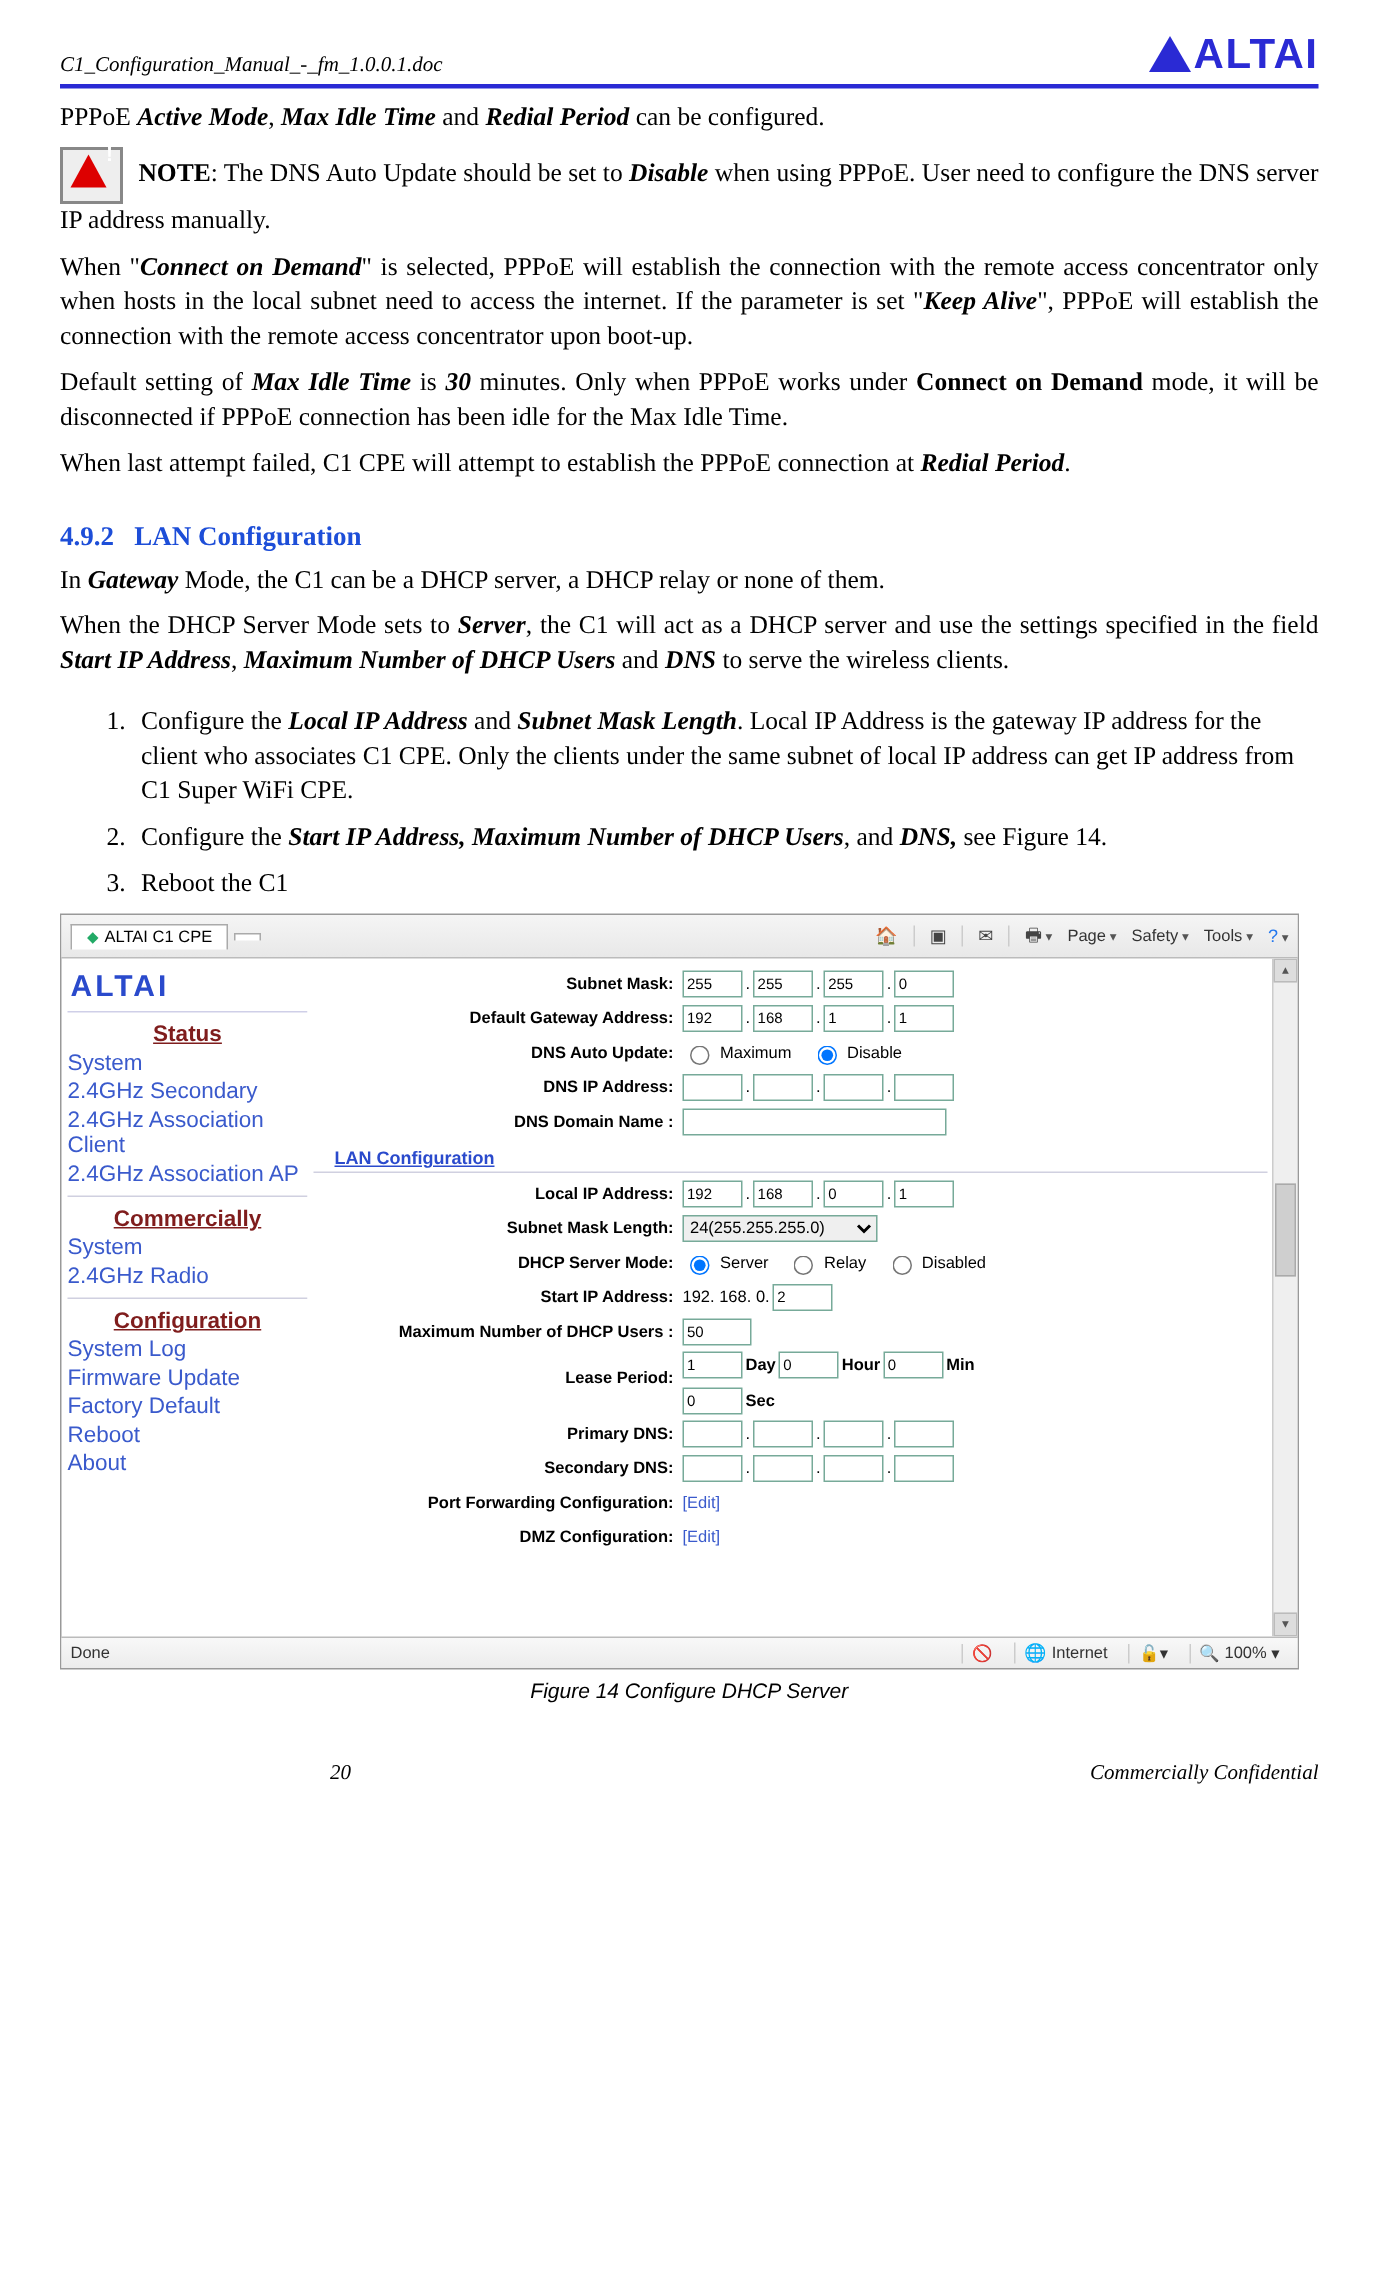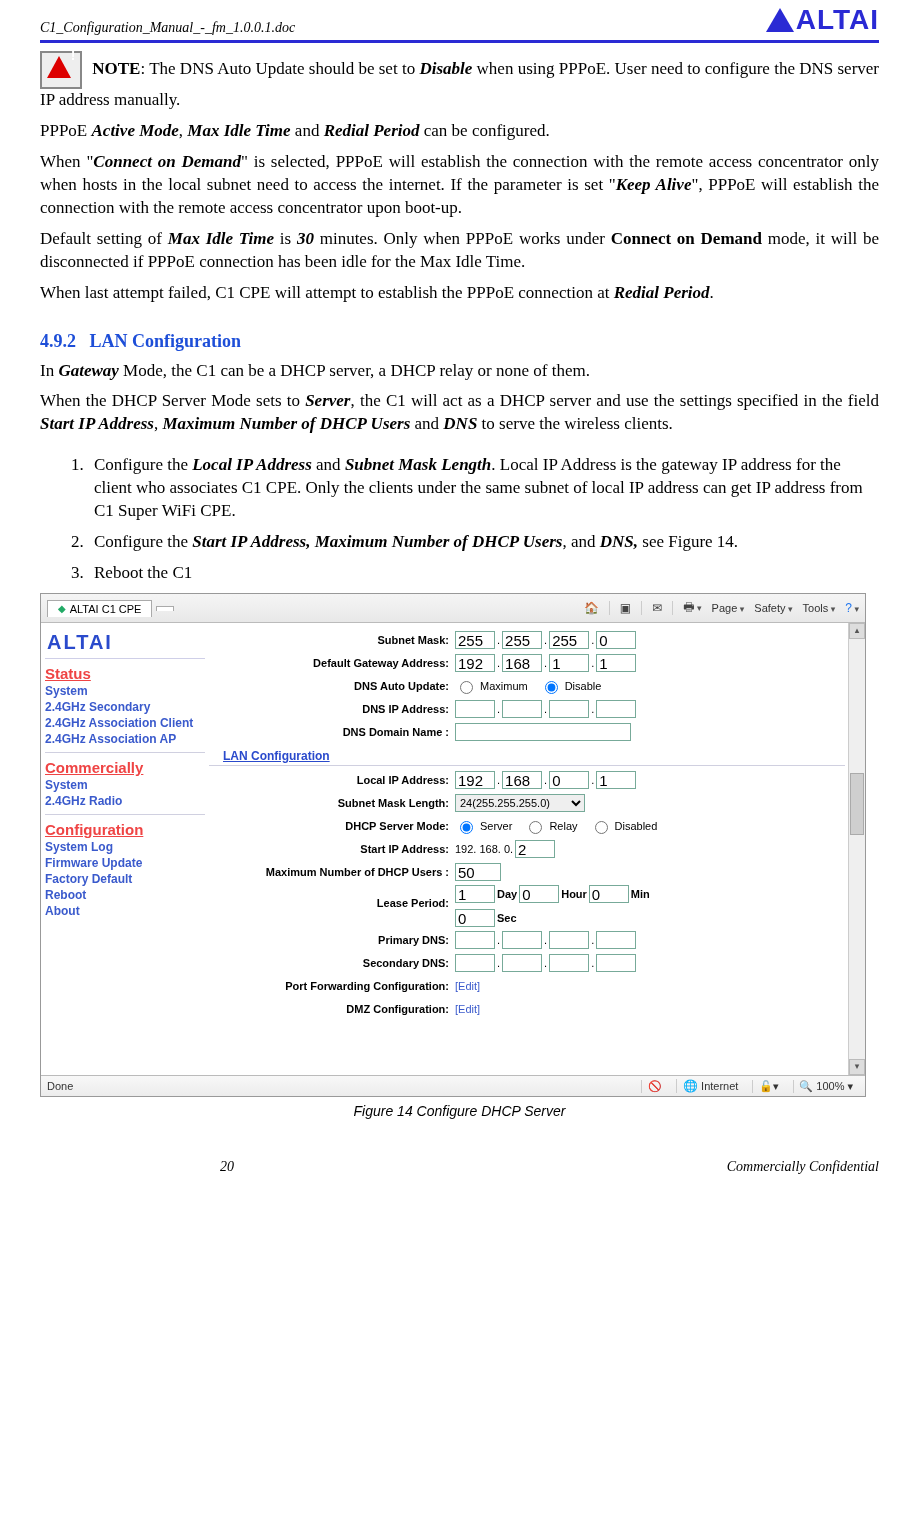--- a/index.html
+++ b/index.html
@@ -5,21 +5,21 @@
   body {
     margin: 0;
     padding: 0;
     font-family: "Times New Roman", Times, serif;
     font-size: 17px;
     color: #000;
     background: #fff;
     width: 919px;
   }
   .page {
-    padding: 4px 40px 30px 40px;
+    padding: 20px 40px 30px 40px;
     box-sizing: border-box;
     width: 919px;
   }
   .doc-header {
     display: flex;
     justify-content: space-between;
     align-items: flex-end;
     border-bottom: 3px solid #2a2ad4;
     padding-bottom: 4px;
     margin-bottom: 8px;
@@ -151,32 +151,32 @@
     font-family: Arial, sans-serif;
     font-weight: 900;
     color: #2a4acc;
     font-size: 20px;
     letter-spacing: 2px;
     padding: 4px 2px 4px 2px;
     border-bottom: 1px solid #cfcfe8;
     margin-bottom: 6px;
   }
   .sidebar .hdr {
-    color: #ef4444;
+    color: #7f1d1d;
     font-weight: bold;
     font-size: 15px;
     text-decoration: underline;
     margin: 6px 0 2px 0;
+    text-align: center;
   }
   .sidebar .lnk {
     color: #3a5acc;
-    font-size: 12px;
+    font-size: 15px;
     margin: 2px 0;
     display: block;
-    font-weight: bold;
   }
   .sidebar hr {
     border: none;
     border-top: 1px solid #d0d0e0;
     margin: 6px 0;
   }
   .main {
     flex: 1;
     position: relative;
     overflow: hidden;
@@ -224,21 +224,21 @@
   .row .val {
     display: flex;
     align-items: center;
     gap: 2px;
     font-size: 11px;
   }
   input.oct {
     width: 34px;
     height: 16px;
     border: 1px solid #7a9;
-    font-size: 15px;
+    font-size: 10px;
     text-align: left;
     padding: 0 2px;
   }
   input.txt {
     height: 16px;
     border: 1px solid #7a9;
     font-size: 11px;
     padding: 0 2px;
   }
   select.sel {
@@ -310,28 +310,28 @@
 <div class="page">
   <div class="doc-header">
     <span class="fname">C1_Configuration_Manual_-_fm_1.0.0.1.doc</span>
     <span class="altai-logo">
       <span class="tri"></span>
       <span class="txt">ALTAI</span>
     </span>
   </div>
 
   <p class="body">
+    <span>PPPoE </span><span class="bi">Active Mode</span><span>, </span><span class="bi">Max Idle Time</span><span> and </span><span class="bi">Redial Period</span><span> can be configured.</span>
+  </p>
+
+  <p class="body">
     <span class="warn-icon">
       <span class="inner"></span><span class="bang">!</span>
     </span>
     <span class="b">NOTE</span><span>: The DNS Auto Update should be set to </span><span class="bi">Disable</span><span> when using PPPoE. User need to configure the DNS server IP address manually.</span>
-  </p>
-
-  <p class="body">
-    <span>PPPoE </span><span class="bi">Active Mode</span><span>, </span><span class="bi">Max Idle Time</span><span> and </span><span class="bi">Redial Period</span><span> can be configured.</span>
   </p>
 
   <p class="body">
     <span>When "</span><span class="bi">Connect on Demand</span><span>" is selected, PPPoE will establish the connection with the remote access concentrator only when hosts in the local subnet need to access the internet. If the parameter is set "</span><span class="bi">Keep Alive</span><span>", PPPoE will establish the connection with the remote access concentrator upon boot-up.</span>
   </p>
 
   <p class="body">
     <span>Default setting of </span><span class="bi">Max Idle Time</span><span> is </span><span class="bi">30</span><span> minutes. Only when PPPoE works under </span><span class="b">Connect on Demand</span><span> mode, it will be disconnected if PPPoE connection has been idle for the Max Idle Time.</span>
   </p>
 

